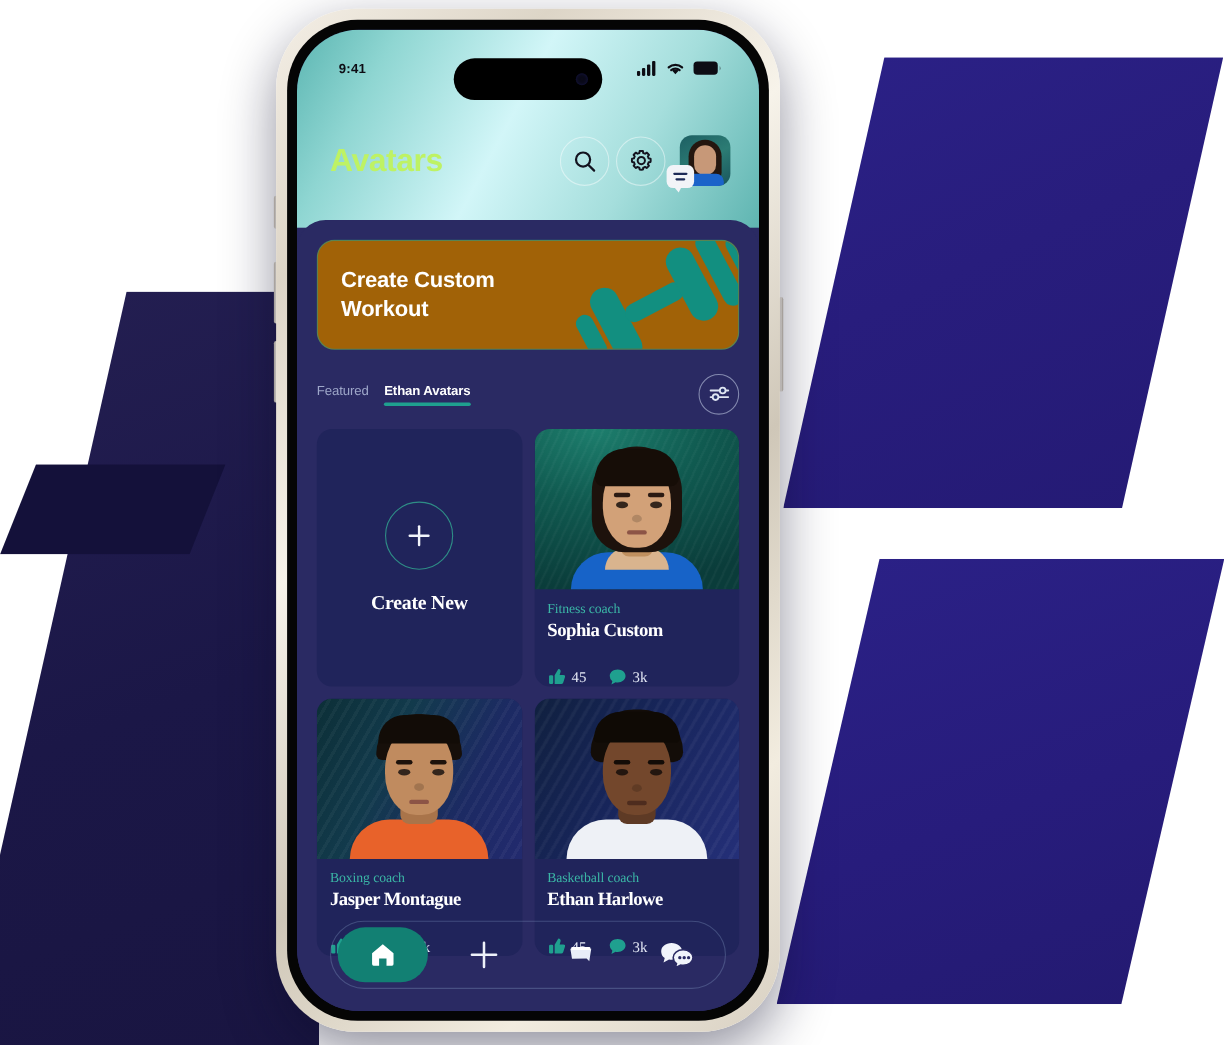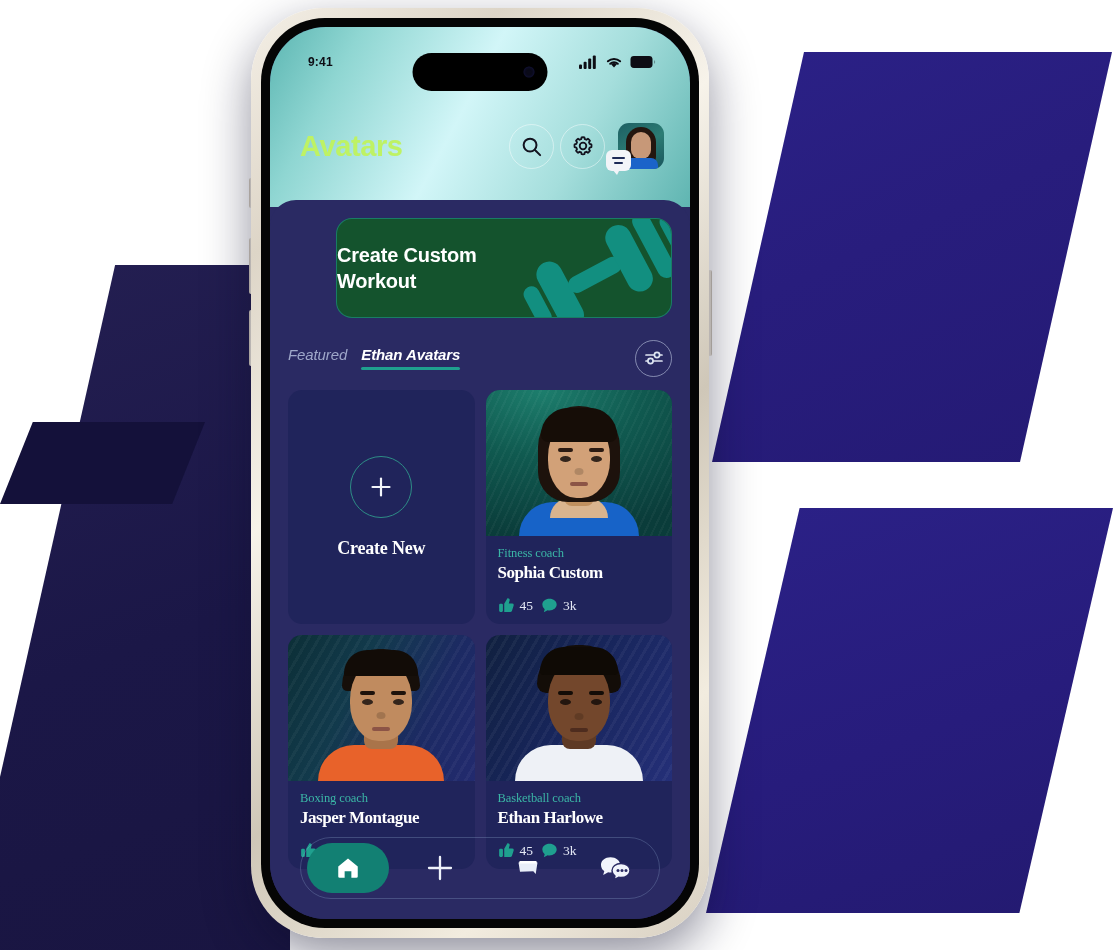--- a/index.html
+++ b/index.html
@@ -173,46 +173,46 @@
     border-radius: 26px 26px 0 0;
     padding: 18px 18px 0 18px;
   }
 
   
   .promo {
     position: relative;
     height: 100px;
     border-radius: 16px;
     border: 1px solid rgba(30,160,145,.55);
-    background: #14532d;
+    background: #a16207;
     overflow: hidden;
     display: flex; align-items: center;
-    margin-left: 48px;
+    padding-left: 21px;
   }
   .promo-title {
     position: relative; z-index: 2;
     font-size: 20px; font-weight: bold; color: #ffffff;
     line-height: 1.32; letter-spacing: -.2px;
     white-space: pre-line;
   }
   .dumbbell {
     position: absolute; right: -28px; top: 50%;
     transform: translateY(-50%) rotate(-28deg);
     width: 185px; height: 120px;
   }
 
   
   .tabs-row {
     display: flex; align-items: center;
     margin-top: 20px; height: 40px;
   }
   .tab {
-    font-size: 15px; color: #9ea7c9;
+    font-size: 12px; color: #9ea7c9;
     margin-right: 14px; padding-bottom: 7px;
-    position: relative; letter-spacing: -.1px; font-style: italic;
+    position: relative; letter-spacing: -.1px;
   }
   .tab.active { color: #ffffff; font-weight: bold; }
   .tab.active:after {
     content: ""; position: absolute; left: 0; right: 0; bottom: 0;
     height: 3px; border-radius: 2px; background: #1fa08f;
   }
   .filter-btn {
     margin-left: auto;
     width: 37px; height: 37px; border-radius: 50%;
     border: 1.3px solid rgba(190,200,225,.6);
@@ -243,21 +243,21 @@
     width: 62px; height: 62px; border-radius: 50%;
     border: 1.4px solid #2e8d86;
     display: flex; align-items: center; justify-content: center;
   }
   .create-label { font-size: 18px; font-weight: bold; color: #fff; letter-spacing: -.2px; }
 
   .card-photo { height: 146px; position: relative; overflow: hidden; }
   .card-meta { padding: 10px 12px 0 12px; }
   .role { font-size: 12.5px; color: #3bb6a6; margin-bottom: 2px; letter-spacing: -.1px; }
   .name { font-size: 17px; font-weight: bold; color: #ffffff; letter-spacing: -.45px; white-space: nowrap; }
-  .stats { display: flex; align-items: flex-end; gap: 8px; margin-top: 14px; }
+  .stats { display: flex; align-items: flex-end; gap: 20px; margin-top: 24px; }
   .stat { display: flex; align-items: center; gap: 5px; }
   .stat-val { font-size: 13.5px; color: #e4e8f5; }
 
   
   .portrait { position: absolute; inset: 0; }
   .p-bg { position: absolute; inset: 0; }
   .p-bg.green { background:
       repeating-linear-gradient(115deg, rgba(255,255,255,.035) 0 2px, rgba(0,0,0,0) 2px 7px),
       radial-gradient(120% 100% at 30% 0%, #1d7e6d 0%, #105a50 45%, #0a3c3a 100%); }
   .p-bg.navyteal { background:

